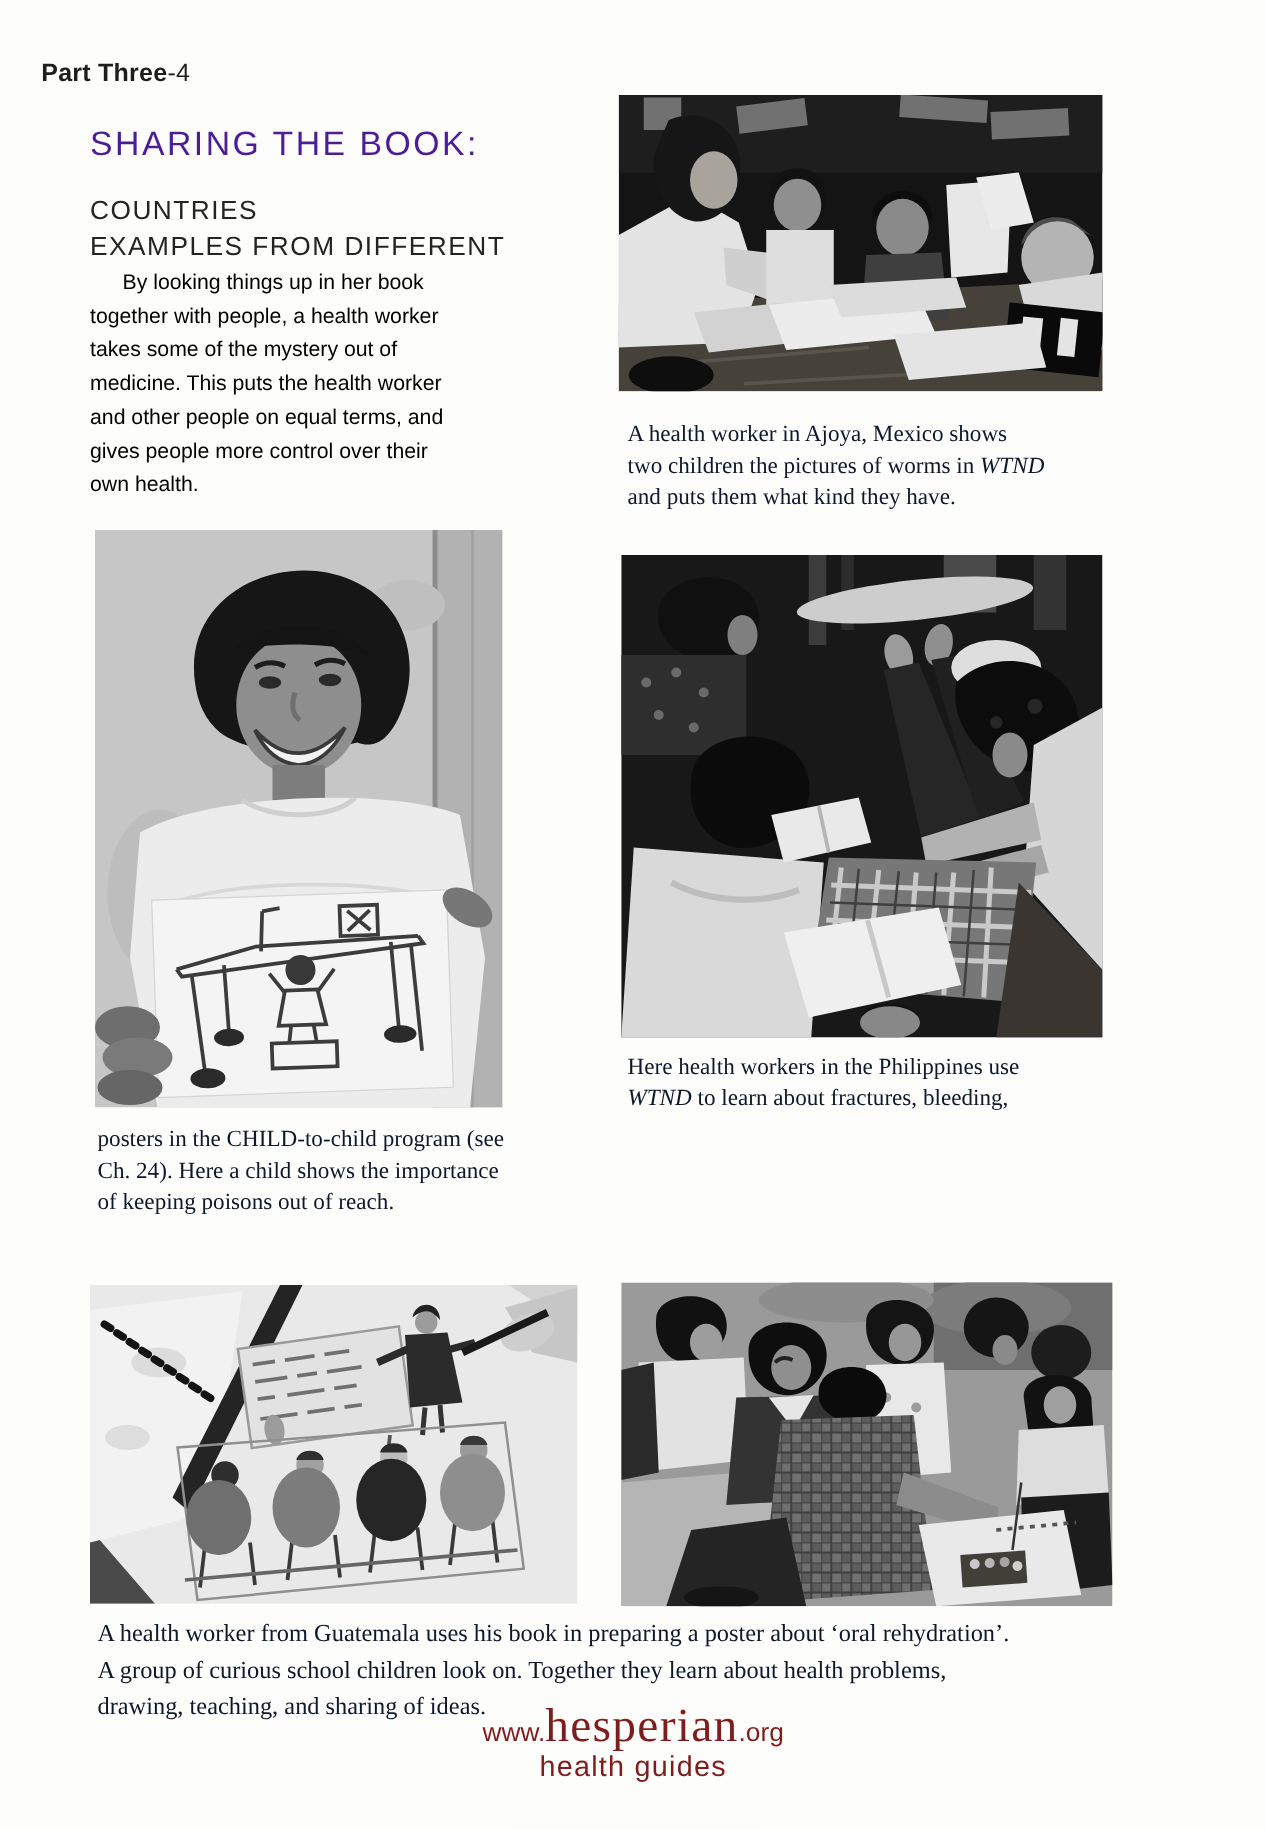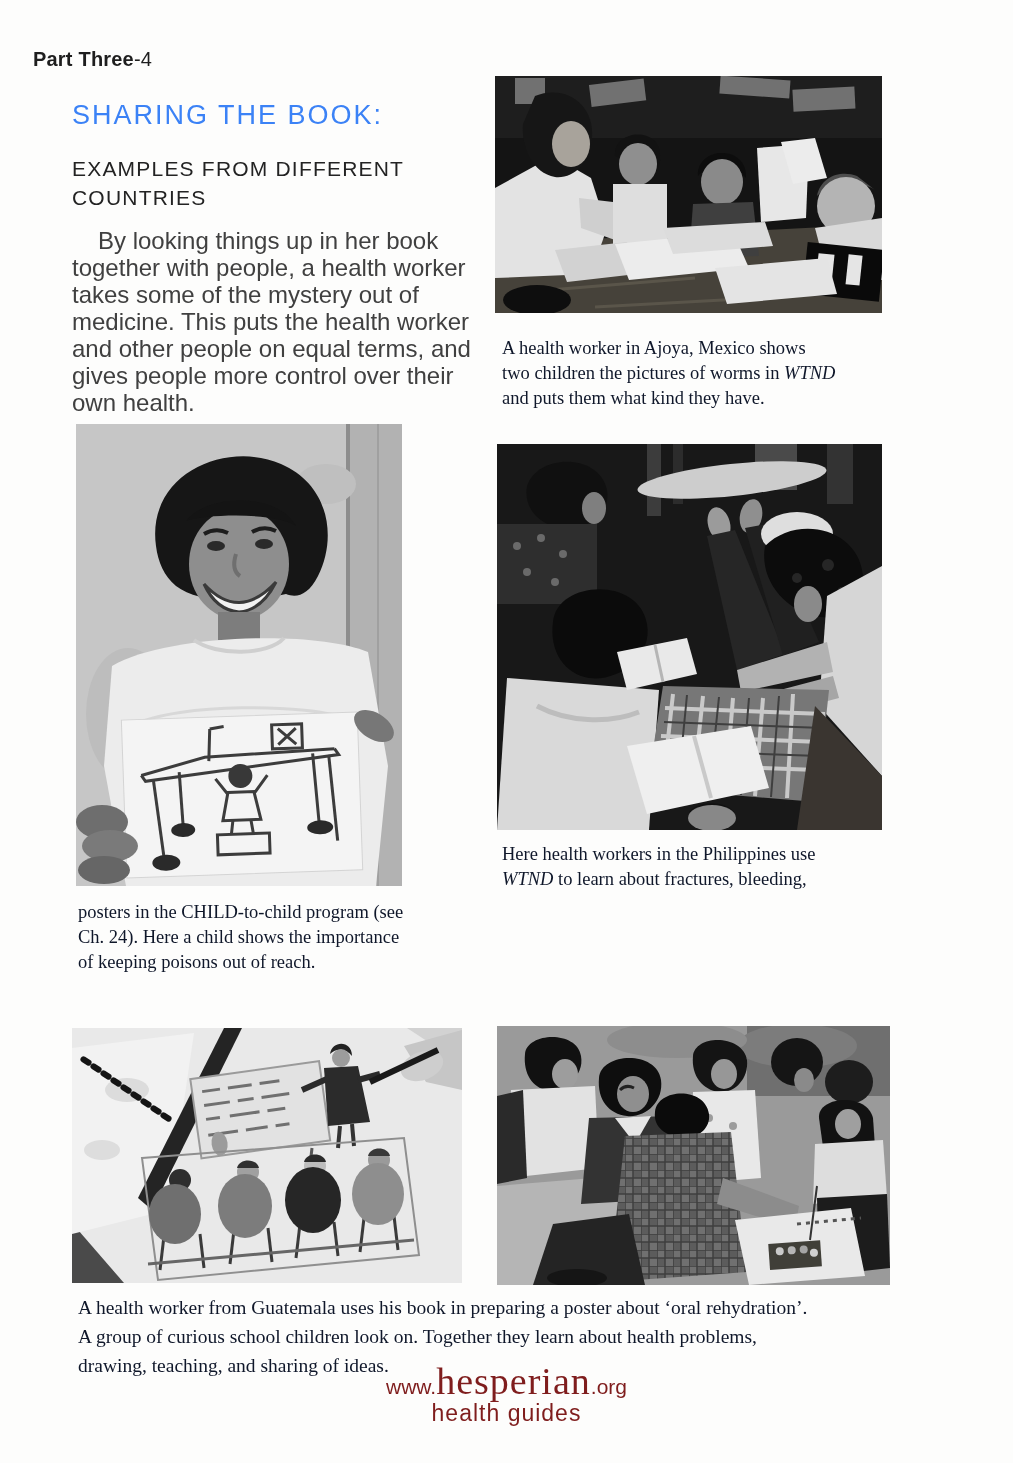--- a/index.html
+++ b/index.html
@@ -1,23 +1,23 @@
 <!DOCTYPE html>
 <html><head>
 <meta charset="utf-8">
 <style>
   html,body{margin:0;padding:0;background:#ffffff;}
   .page{position:relative;width:1013px;height:1463px;background:#fdfdfc;overflow:hidden;
         font-family:"Liberation Sans", sans-serif;color:#1e1e1e;}
   .abs{position:absolute;margin-top:27px;}
   .part{left:33px;top:21px;font-size:20px;letter-spacing:.2px;}
   .part .b{font-weight:bold;}
-  .title{left:72px;top:73px;font-size:27px;letter-spacing:2px;color:#3b82f6;}
+  .title{left:72px;top:73px;font-size:27px;letter-spacing:2px;color:#4c1d95;}
   .subtitle{left:72px;top:127px;font-size:21px;letter-spacing:1.2px;line-height:29px;color:#232323;}
-  .intro{left:72px;top:200px;width:420px;font-size:24px;line-height:27px;color:#404040;}
+  .intro{left:72px;top:185px;width:420px;font-size:17px;line-height:27px;color:#000000;}
   .intro .ln.first{text-indent:26px;}
   .cap{position:absolute;font-family:"Liberation Serif", serif;font-size:18.5px;line-height:25px;color:#0f172a;}
   .cap .it{font-style:italic;text-align:right;}
   .cap1{left:502px;top:336px;width:420px;}
   .cap3{left:502px;top:842px;width:420px;}
   .cap2{left:78px;top:900px;width:430px;}
   .cap4{left:78px;top:1293px;width:900px;font-size:19.5px;line-height:29px;}
   .photo{position:absolute;line-height:0;}
   .photo svg{display:block;}
   .footer{left:0;top:1336px;width:1013px;text-align:center;color:#7f1d1d;}
@@ -30,22 +30,22 @@
 <body>
 
 <div class="page">
 
   <div class="abs part">
     <span class="b">Part Three</span><span>-4</span>
   </div>
 
   <div class="abs title">SHARING THE BOOK:</div>
   <div class="abs subtitle">
+    <div>COUNTRIES</div>
     <div>EXAMPLES FROM DIFFERENT</div>
-    <div>COUNTRIES</div>
   </div>
 
   <div class="abs intro">
     <div class="ln first">By looking things up in her book</div>
     <div class="ln">together with people, a health worker</div>
     <div class="ln">takes some of the mystery out of</div>
     <div class="ln">medicine. This puts the health worker</div>
     <div class="ln">and other people on equal terms, and</div>
     <div class="ln">gives people more control over their</div>
     <div class="ln">own health.</div>

